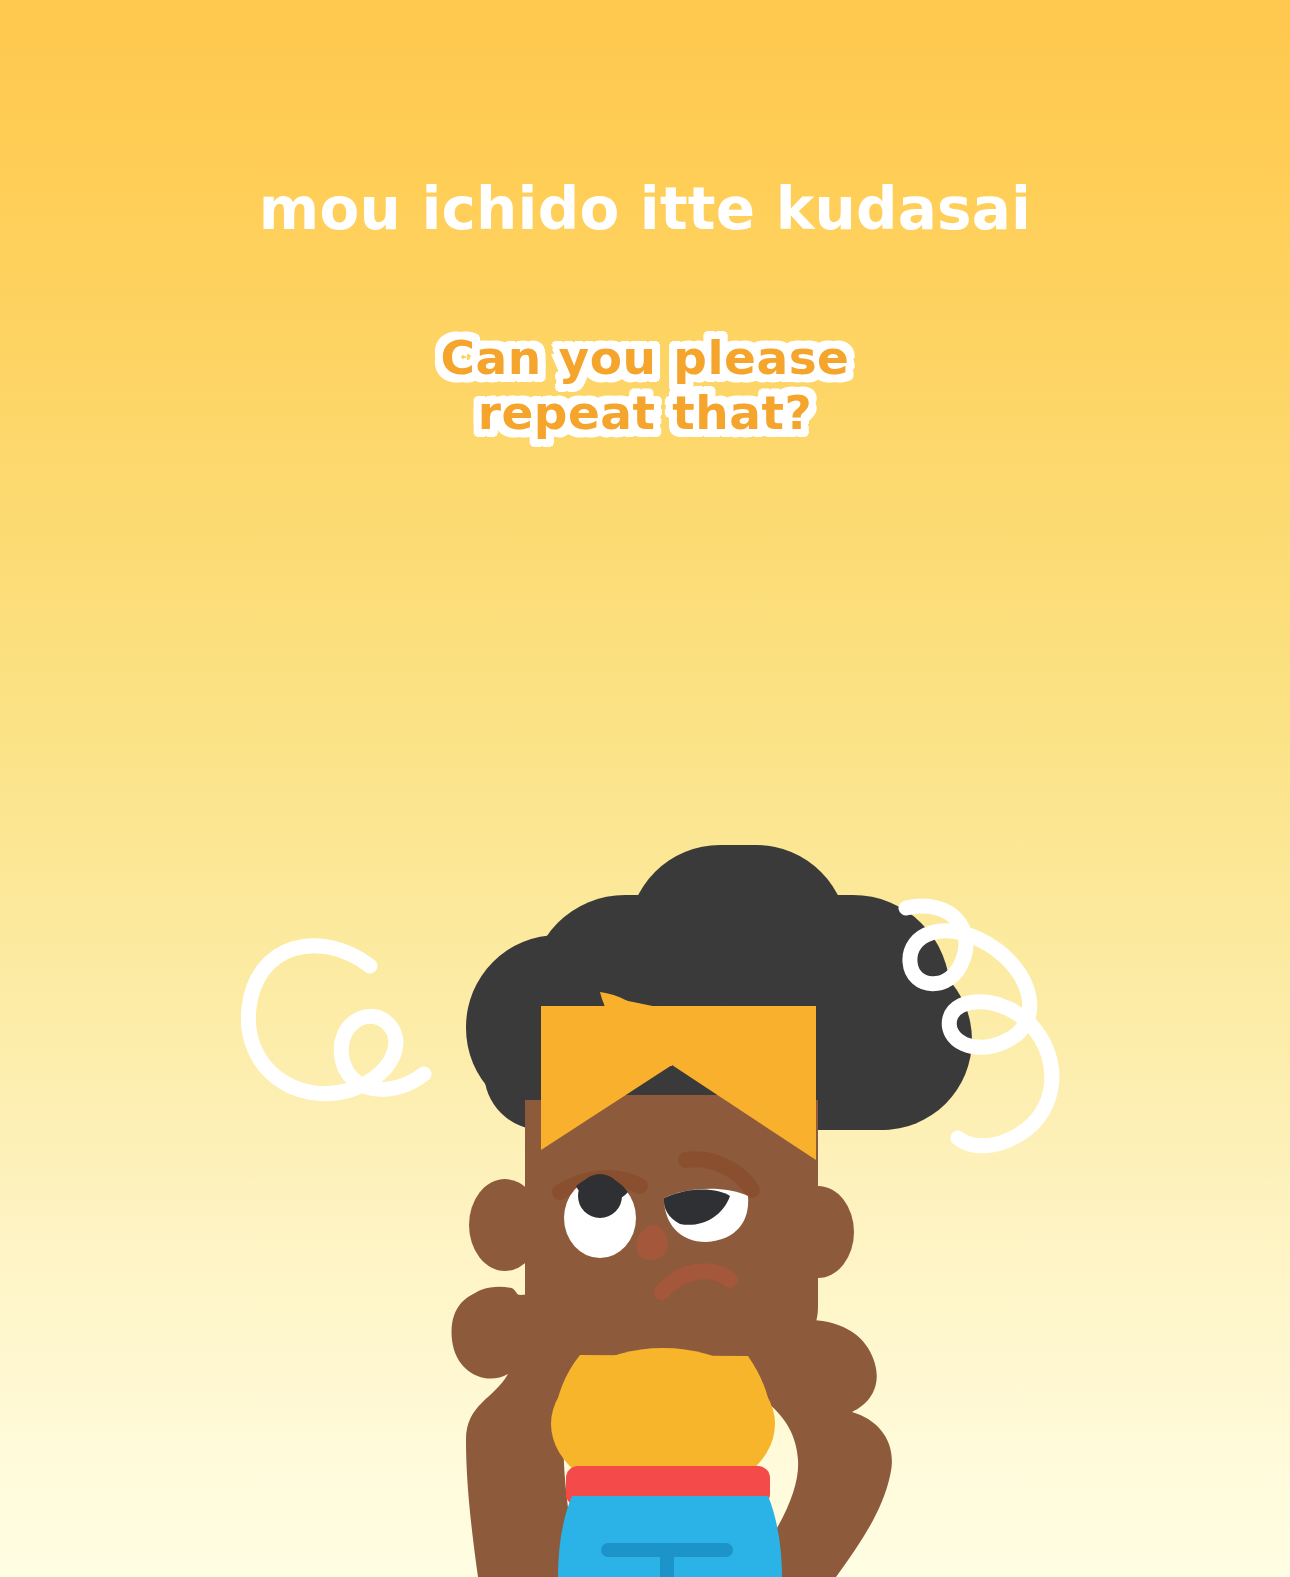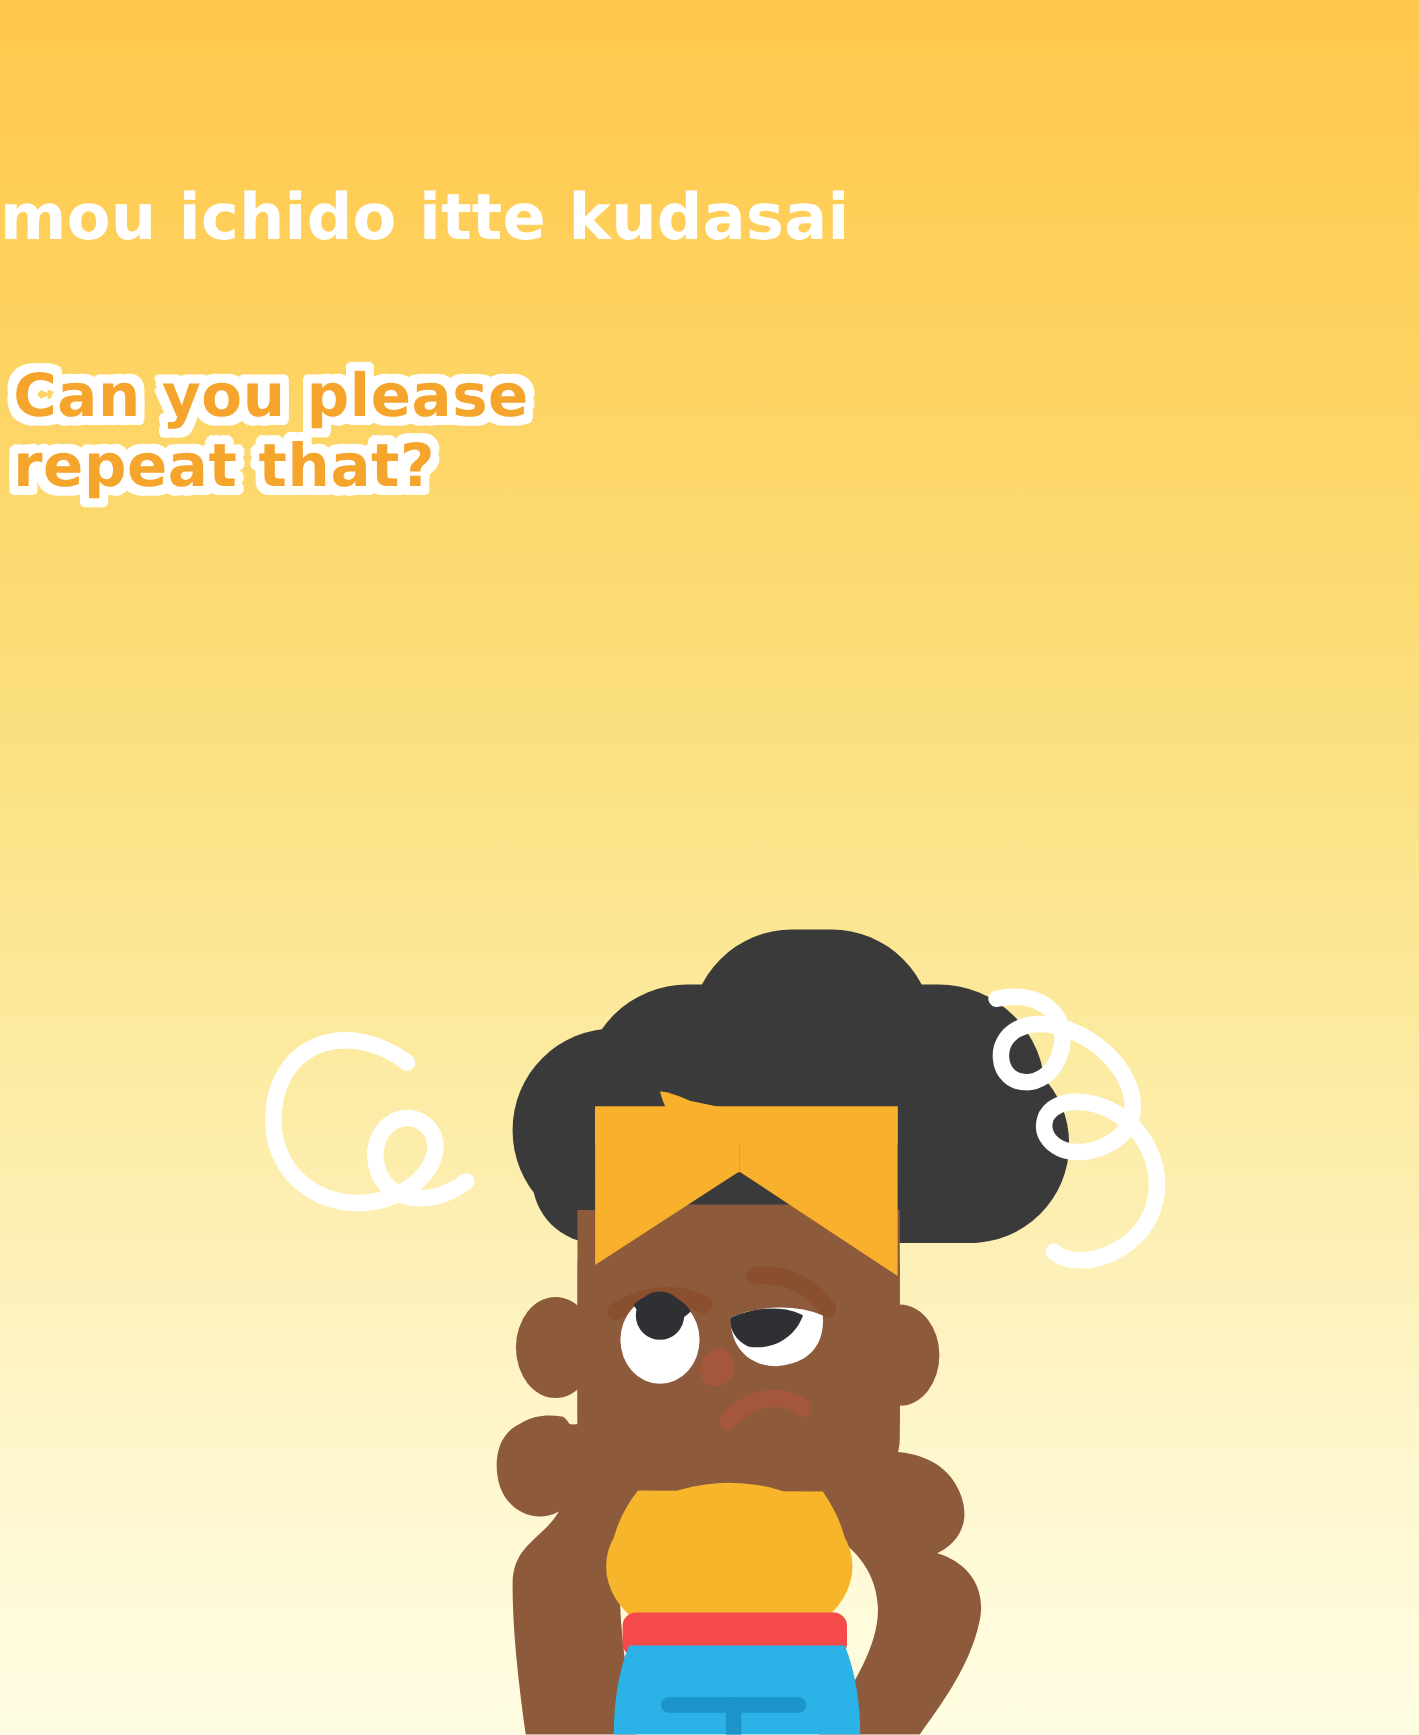--- a/index.html
+++ b/index.html
@@ -40,22 +40,23 @@
     left: 0;
     top: 0;
     width: 1290px;
     height: 1577px;
   }
 
   
   .text-stack {
     position: absolute;
     left: 0;
-    top: 0;
+    top: 12px;
     width: 1290px;
+    text-align: center;
     z-index: 5;
   }
 
   .romaji {
     margin: 0;
     padding-top: 168px;
     font-size: 58px;
     font-weight: 700;
     letter-spacing: 0.2px;
     color: #FFFFFF;
@@ -67,23 +68,23 @@
     padding-top: 44px;
     font-size: 118px;
     font-weight: 700;
     line-height: 1.28;
     color: #F0A42E;
     letter-spacing: 2px;
     text-shadow: 3px 5px 0 rgba(214,146,30,0.26);
   }
 
   .english {
-    margin: 12px;
+    margin: 2px;
     padding-top: 46px;
-    font-size: 54px;
+    font-size: 47px;
     font-weight: 700;
     line-height: 1.18;
     color: #F5A42C;
     letter-spacing: 0.5px;
     -webkit-text-stroke: 0px;
     text-shadow:
       -7px -7px 0 #FFFFFF,  7px -7px 0 #FFFFFF,
       -7px  7px 0 #FFFFFF,  7px  7px 0 #FFFFFF,
       -7px  0px 0 #FFFFFF,  7px  0px 0 #FFFFFF,
        0px -7px 0 #FFFFFF,  0px  7px 0 #FFFFFF,

